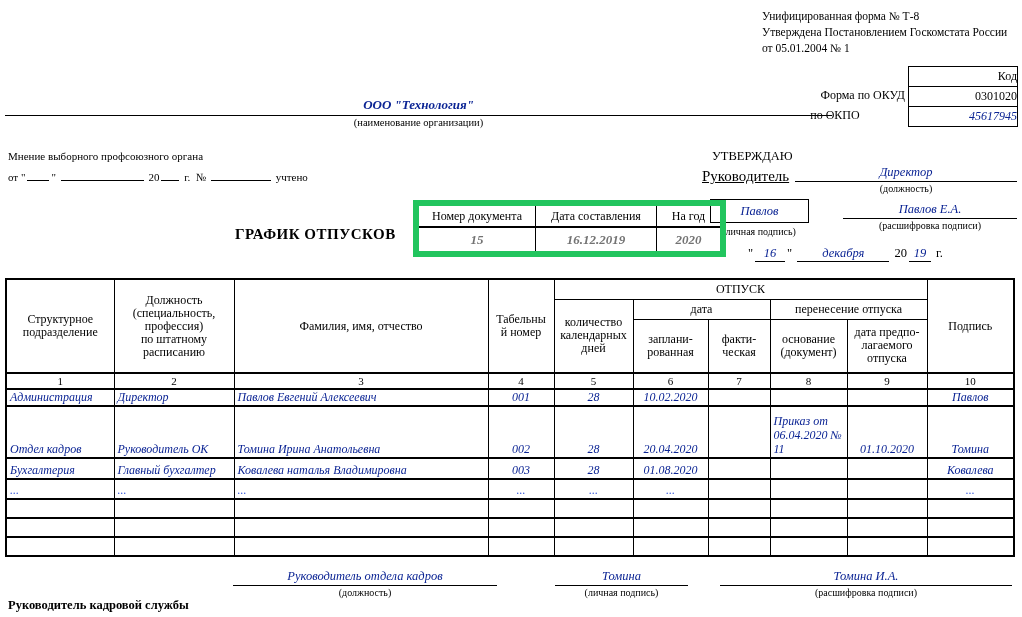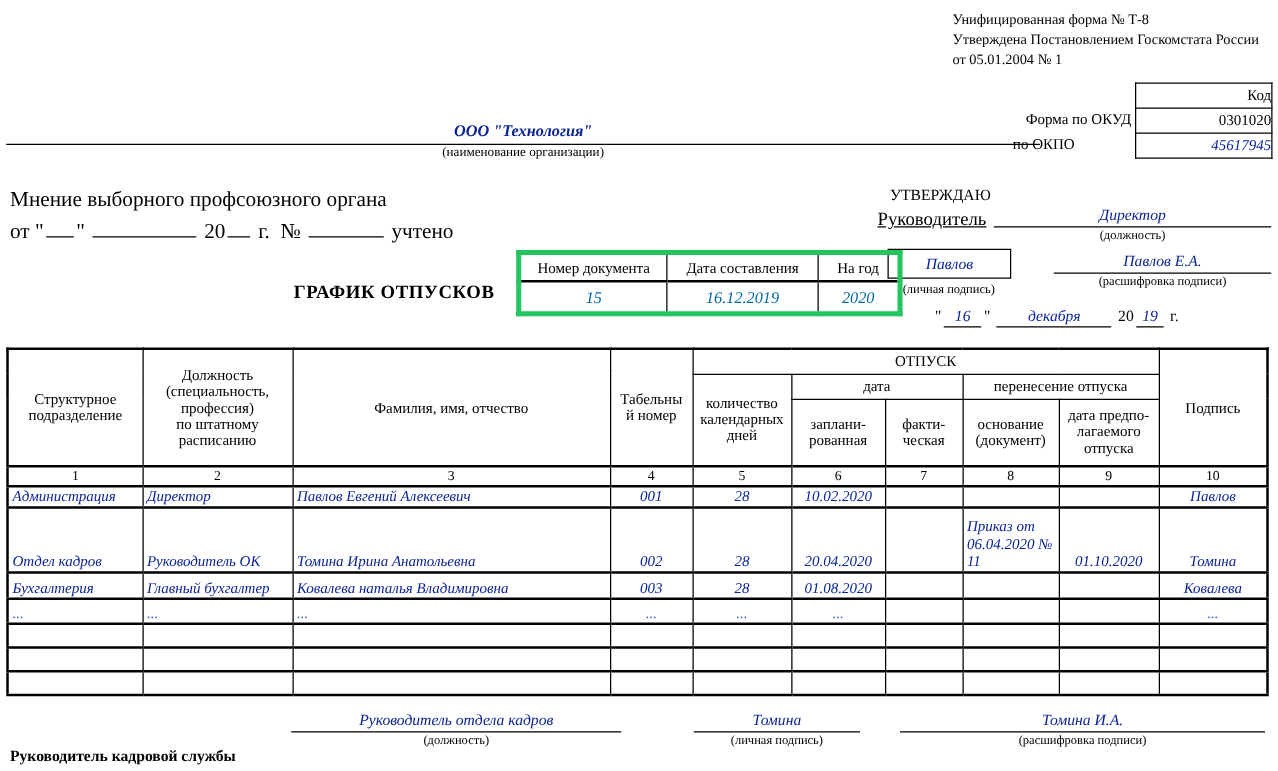--- a/index.html
+++ b/index.html
@@ -14,42 +14,42 @@
   .code-table td{border:1px solid #000;height:19px;text-align:right;font-size:12px;padding:0;}
   .code-val-filled{color:#0b2494;font-style:italic;}
   .code-label{position:absolute;font-size:12px;text-align:right;width:140px;}
   .code-label-okud{left:765px;top:88px;}
   .code-label-okpo{left:765px;top:108px;text-align:center;}
   
   .org-block{position:absolute;left:5px;top:97px;width:827px;text-align:center;}
   .org-name{border-bottom:1px solid #000;padding-bottom:2px;font-size:13px;font-weight:bold;font-style:italic;color:#0b2494;}
   .org-caption{font-size:10.5px;padding-top:1px;}
   
-  .union-block{position:absolute;left:8px;top:150px;font-size:17px;}
+  .union-block{position:absolute;left:8px;top:150px;font-size:11px;}
   .union-line2{margin-top:5px;}
   .blank{display:inline-block;border-bottom:1px solid #000;height:13px;vertical-align:baseline;margin:0 2px;}
   
   .approve-title{position:absolute;left:712px;top:149px;font-size:12.5px;font-weight:normal;}
   .approve-leader{position:absolute;left:702px;top:168px;font-size:15px;text-decoration:underline;}
   .field{border-bottom:1px solid #000;text-align:center;color:#0b2494;font-style:italic;font-size:12.5px;padding-bottom:1px;}
   .field-caption{text-align:center;font-size:10px;padding-top:1px;}
   .role-field{position:absolute;left:795px;top:165px;width:222px;}
   .sig-box{position:absolute;left:710px;top:199px;width:97px;height:22px;border:1px solid #000;
            text-align:center;color:#0b2494;font-style:italic;font-size:12.5px;line-height:22px;}
   .sig-box-caption{position:absolute;left:695px;top:226px;width:128px;text-align:center;font-size:10px;}
   .name-field{position:absolute;left:843px;top:202px;width:174px;}
   .approve-date{position:absolute;left:748px;top:246px;font-size:12.5px;}
   .dfield{display:inline-block;border-bottom:1px solid #000;text-align:center;color:#0b2494;
           font-style:italic;font-size:12.5px;margin:0 2px;}
   
   .doc-title{position:absolute;left:235px;top:226px;font-size:15px;font-weight:bold;letter-spacing:0.5px;}
-  .doc-table{position:absolute;left:413px;top:200px;border-collapse:collapse;border:4px solid #22c55e;}
+  .doc-table{position:absolute;left:413px;top:200px;border-collapse:collapse;border:6px solid #22c55e;}
   .doc-table td{border:1px solid #000;text-align:center;padding:0 4px;}
   .doc-table .dt-head td{font-size:12px;height:20px;}
-  .doc-table .dt-val td{font-size:13px;height:23px;font-weight:normal;font-style:italic;color:#0369a1;border-top:2px solid #000;}
+  .doc-table .dt-val td{font-size:13px;height:23px;font-weight:bold;font-style:italic;color:#737373;border-top:2px solid #000;}
   
   .main-table{position:absolute;left:5px;top:278px;width:1008px;border-collapse:collapse;border:2px solid #000;table-layout:fixed;}
   .main-table th{border:1px solid #000;font-weight:normal;font-size:12px;line-height:13px;
                  text-align:center;vertical-align:middle;white-space:pre-line;padding:1px 2px;}
   .main-table td{border:1px solid #000;font-size:12px;padding:0 3px 1px 3px;overflow:hidden;}
   .main-table tr.nums td{border-width:2px 1px;text-align:center;font-size:11px;height:14px;padding:0;}
   .main-table tbody td{border-width:2px 1px;font-style:italic;color:#0b2494;
                        vertical-align:bottom;line-height:14px;white-space:pre-line;}
   .main-table tbody td:nth-child(4),.main-table tbody td:nth-child(5),
   .main-table tbody td:nth-child(6),.main-table tbody td:nth-child(7),

